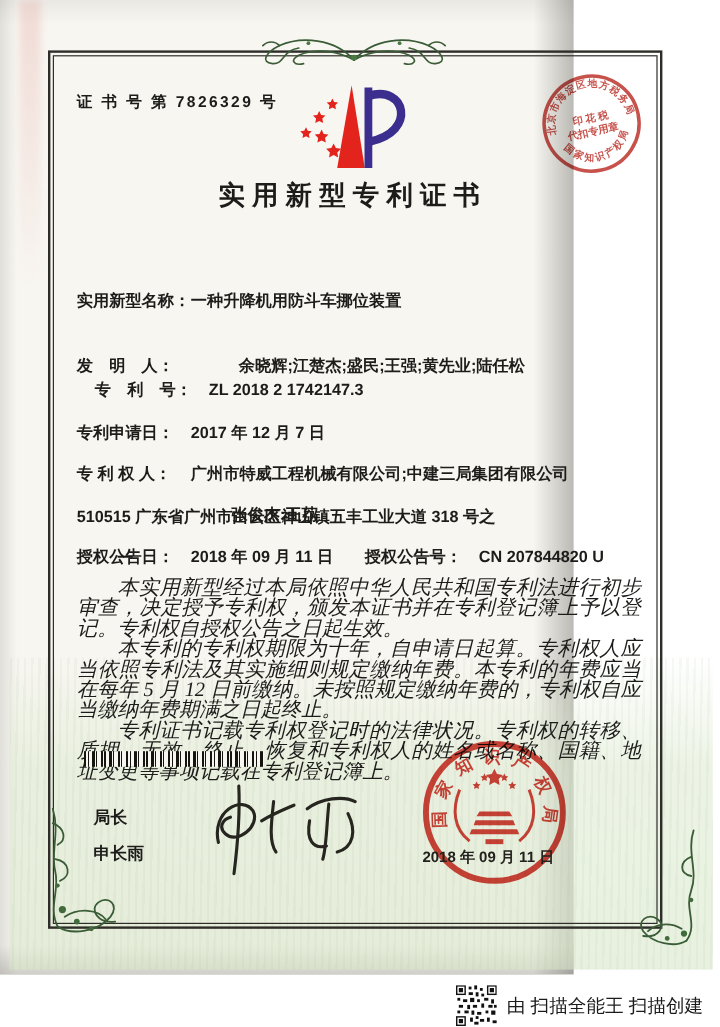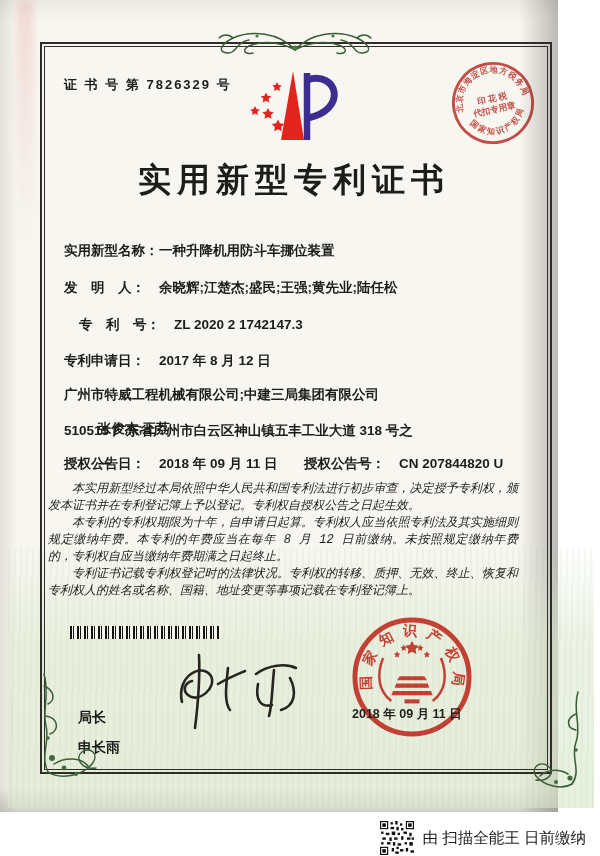--- a/index.html
+++ b/index.html
@@ -5,21 +5,21 @@
   html,body{margin:0;padding:0;}
   body{
     width:600px;height:856px;position:relative;overflow:hidden;
     background:#ffffff;
     font-family:"Liberation Serif","DejaVu Serif",serif;
     color:#1c1c1a;
   }
   .abs{position:absolute;}
   
   .photo{
-    position:absolute;left:0;top:0;width:558px;height:812px;
+    position:absolute;left:0;top:0;width:478px;height:812px;
     background:
       linear-gradient(90deg, rgba(120,118,112,.18) 0, rgba(120,118,112,0) 3%,
         rgba(0,0,0,0) 93%, rgba(90,88,82,.22) 97%, rgba(70,68,62,.34) 100%),
       linear-gradient(180deg, rgba(150,148,140,.14) 0, rgba(150,148,140,0) 2.5%,
         rgba(0,0,0,0) 97%, rgba(90,88,80,.25) 100%),
       #f8f6f1;
     border-bottom:2px solid #74726b;
   }
   .pink-streak{
     left:16px;top:0;width:18px;height:240px;
@@ -34,39 +34,39 @@
   }
   
   .cert-frame{
     left:40px;top:42px;width:508px;height:728px;
     border:2px solid #2e2d29;
   }
   .cert-frame .inner{position:absolute;inset:2px;border:1px solid #2e2d29;}
   
   .cert-no{left:64px;top:76px;font-family:"Liberation Sans","DejaVu Sans",sans-serif;
     font-weight:700;font-size:13px;letter-spacing:2px;}
-  .cert-title{left:40px;top:158px;width:508px;text-align:center;
-    font-weight:700;font-size:33px;letter-spacing:6px;}
+  .cert-title{left:40px;top:148px;width:508px;text-align:center;
+    font-weight:700;font-size:22px;letter-spacing:6px;}
   .fields{left:64px;top:240px;width:472px;
     font-family:"Liberation Sans","DejaVu Sans",sans-serif;
     font-weight:700;font-size:13.5px;line-height:17px;}
   .frow{position:absolute;left:0;display:flex;}
   .frow .lab{width:95px;flex:0 0 95px;white-space:pre;}
   .frow .val{white-space:pre-wrap;}
-  .paras{left:48px;top:481px;width:470px;font-size:12px;line-height:17px;
-    font-style:italic;text-align:justify;font-family:Liberation Mono, monospace;}
+  .paras{left:64px;top:481px;width:470px;font-size:17px;line-height:17px;
+    font-style:italic;text-align:justify;}
   .paras p{margin:0;text-indent:2em;}
   .barcode{
     left:70px;top:626px;width:150px;height:13px;
     background:repeating-linear-gradient(90deg,
       #15140f 0 2px,#f8f6f1 2px 3px,#15140f 3px 4px,#f8f6f1 4px 7px,
       #15140f 7px 9px,#f8f6f1 9px 10px,#15140f 10px 11px,#f8f6f1 11px 14px);
   }
   .director{left:78px;top:666px;font-family:"Liberation Sans","DejaVu Sans",sans-serif;
-    font-weight:700;font-size:14px;line-height:30px;margin-top:36px;}
+    font-weight:700;font-size:14px;line-height:30px;}
   .seal-date{left:352px;top:706px;z-index:6;
     font-family:"Liberation Sans","DejaVu Sans",sans-serif;
     font-weight:700;font-size:12.5px;color:#22211d;}
   .page-footer{left:40px;top:747px;width:498px;text-align:center;font-size:11.5px;}
   .signature{left:168px;top:648px;z-index:3;}
   .official-seal{left:350px;top:615px;z-index:5;mix-blend-mode:multiply;opacity:.92;}
   .tax-stamp{left:450px;top:60px;z-index:5;mix-blend-mode:multiply;opacity:.88;
     transform:rotate(-12deg);}
   
   .scan-strip{left:0;top:812px;width:600px;height:44px;background:#ffffff;}
@@ -151,53 +151,54 @@
     </g>
   </svg>
 
   <div class="abs cert-title">实用新型专利证书</div>
 
   <div class="abs fields">
     <div class="frow" style="top:2px;justify-content:space-between;">
       <span class="lab">实用新型名称：</span>
       <span class="val">一种升降机用防斗车挪位装置</span>
     </div>
-    <div class="frow" style="top:39px;">
+    <div class="frow" style="top:56px;gap:40px;">
       <span class="lab">发　明　人：</span>
       <span class="val">余晓辉;江楚杰;盛民;王强;黄先业;陆任松</span>
     </div>
     <div class="frow" style="top:76px;margin-left:15px;">
       <span class="lab">专　利　号：</span>
-      <span class="val">ZL 2020 2 1742147.3</span>
+      <span class="val">ZL 2018 2 1742147.3</span>
     </div>
     <div class="frow" style="top:112px;">
       <span class="lab">专利申请日：</span>
-      <span class="val">2017 年 8 月 12 日</span>
+      <span class="val">2017 年 12 月 7 日</span>
     </div>
     <div class="frow" style="top:146px;">
+      <span class="lab">专 利 权 人：</span>
       <span class="val"><span>广州市特威工程机械有限公司;中建三局集团有限公司</span><br>
          <span>张俊杰;王荔</span></span>
     </div>
     <div class="frow" style="top:182px;">
       <span class="val"><span>510515 广东省广州市白云区神山镇五丰工业大道 318 号之</span><br>
          <span>一</span></span>
     </div>
     <div class="frow" style="top:215px;">
       <span class="lab">授权公告日：</span>
       <span class="val">2018 年 09 月 11 日</span>
     </div>
     <div class="frow" style="top:215px;left:240px;justify-content:space-between;">
       <span class="lab">授权公告号：</span>
       <span class="val">CN 207844820 U</span>
     </div>
   </div>
 
   <div class="abs paras">
     <p>本实用新型经过本局依照中华人民共和国专利法进行初步审查，决定授予专利权，颁发本证书并在专利登记簿上予以登记。专利权自授权公告之日起生效。</p>
-    <p>本专利的专利权期限为十年，自申请日起算。专利权人应当依照专利法及其实施细则规定缴纳年费。本专利的年费应当在每年 8 月 12 日前缴纳。未按照规定缴纳年费的，专利权自应当缴纳年费期满之日起终止。</p>
+    <p>本专利的专利权期限为十年，自申请日起算。专利权人应当依照专利法及其实施细则规定缴纳年费。本专利的年费应当在每年 5 月 12 日前缴纳。未按照规定缴纳年费的，专利权自应当缴纳年费期满之日起终止。</p>
     <p>专利证书记载专利权登记时的法律状况。专利权的转移、质押、无效、终止、恢复和专利权人的姓名或名称、国籍、地址变更等事项记载在专利登记簿上。</p>
   </div>
 
   <div class="abs barcode"></div>
 
   <div class="abs director">
     <div>局长</div>
     <div>申长雨</div>
   </div>
 
@@ -302,15 +303,15 @@
           <rect x="1" y="1" width="5" height="5"></rect>
           <rect x="23" y="1" width="5" height="5"></rect>
           <rect x="1" y="23" width="5" height="5"></rect>
         </g>
       <g fill="#111">
           <rect x="2" y="2" width="3" height="3"></rect>
           <rect x="24" y="2" width="3" height="3"></rect>
           <rect x="2" y="24" width="3" height="3"></rect>
         </g>
     </svg>
-    <span>由 扫描全能王 日前缴纳</span>
+    <span>由 扫描全能王 扫描创建</span>
   </div>
 </div>
 
 </body></html>

